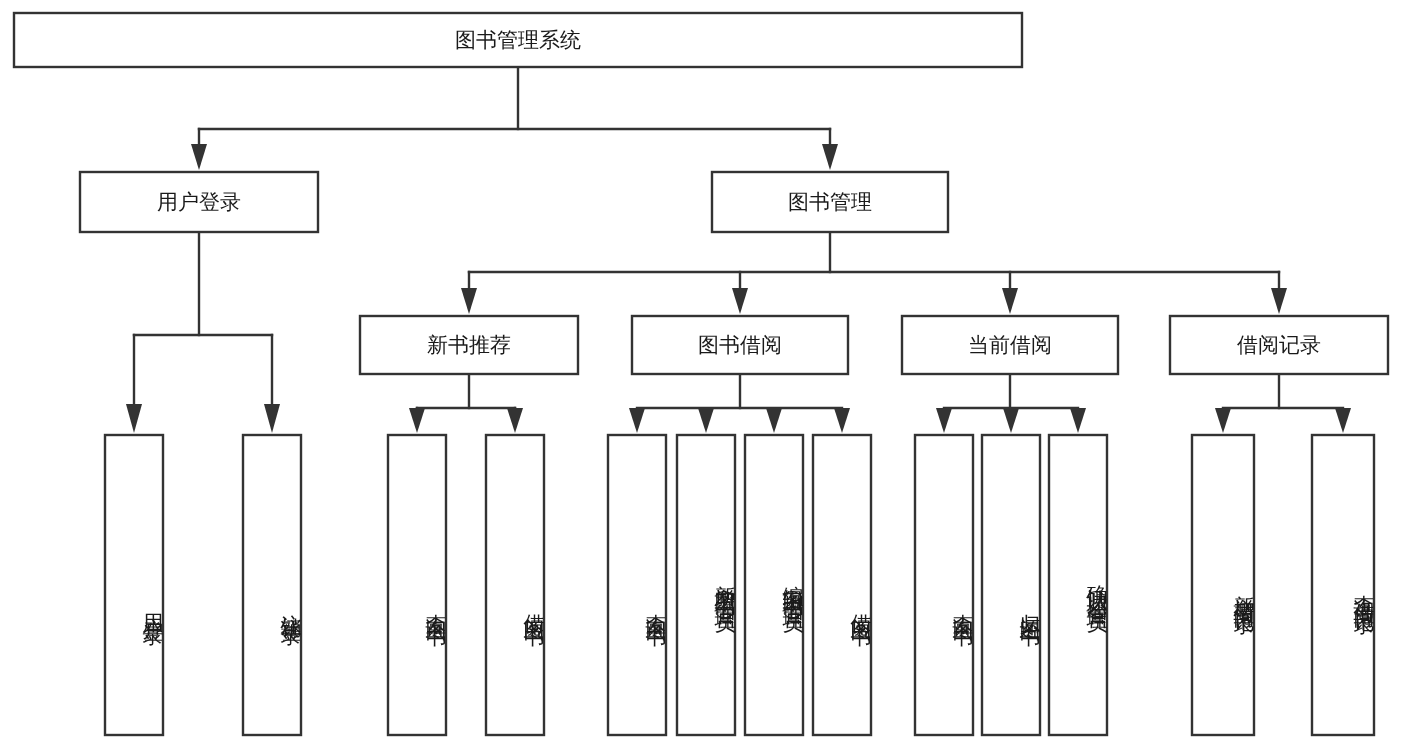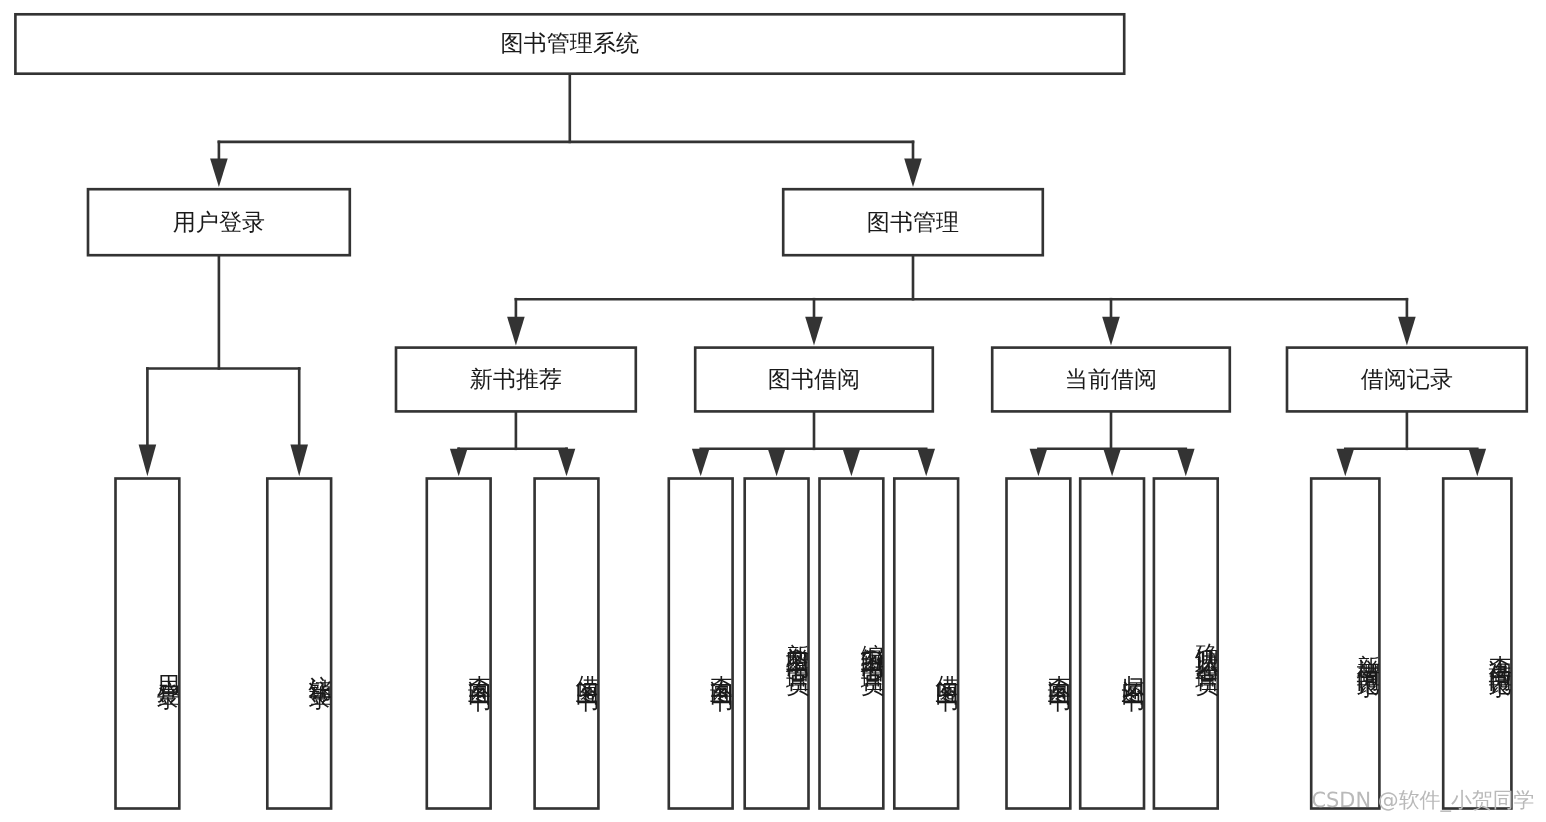--- a/index.html
+++ b/index.html
@@ -198,14 +198,13 @@
   <div class="leaf-label" style="left:608px; top:490px; width:58px; height:230px;">查询图书</div>
   <div class="leaf-label" style="left:677px; top:443px; width:58px; height:285px;">新增图书（管理员）</div>
   <div class="leaf-label" style="left:745px; top:443px; width:58px; height:285px;">编辑图书（管理员）</div>
   <div class="leaf-label" style="left:813px; top:490px; width:58px; height:230px;">借阅图书</div>
   <div class="leaf-label" style="left:915px; top:490px; width:58px; height:230px;">查询图书</div>
   <div class="leaf-label" style="left:982px; top:490px; width:58px; height:230px;">归还图书</div>
   <div class="leaf-label" style="left:1049px; top:443px; width:58px; height:285px;">确认归还（管理员）</div>
   <div class="leaf-label" style="left:1192px; top:460px; width:62px; height:260px;">新增借阅记录</div>
   <div class="leaf-label" style="left:1312px; top:460px; width:62px; height:260px;">查询借阅记录</div>
 
-  <div class="watermark">CSDN @软件_小贺同学</div>
 </div>
 
 </body></html>

